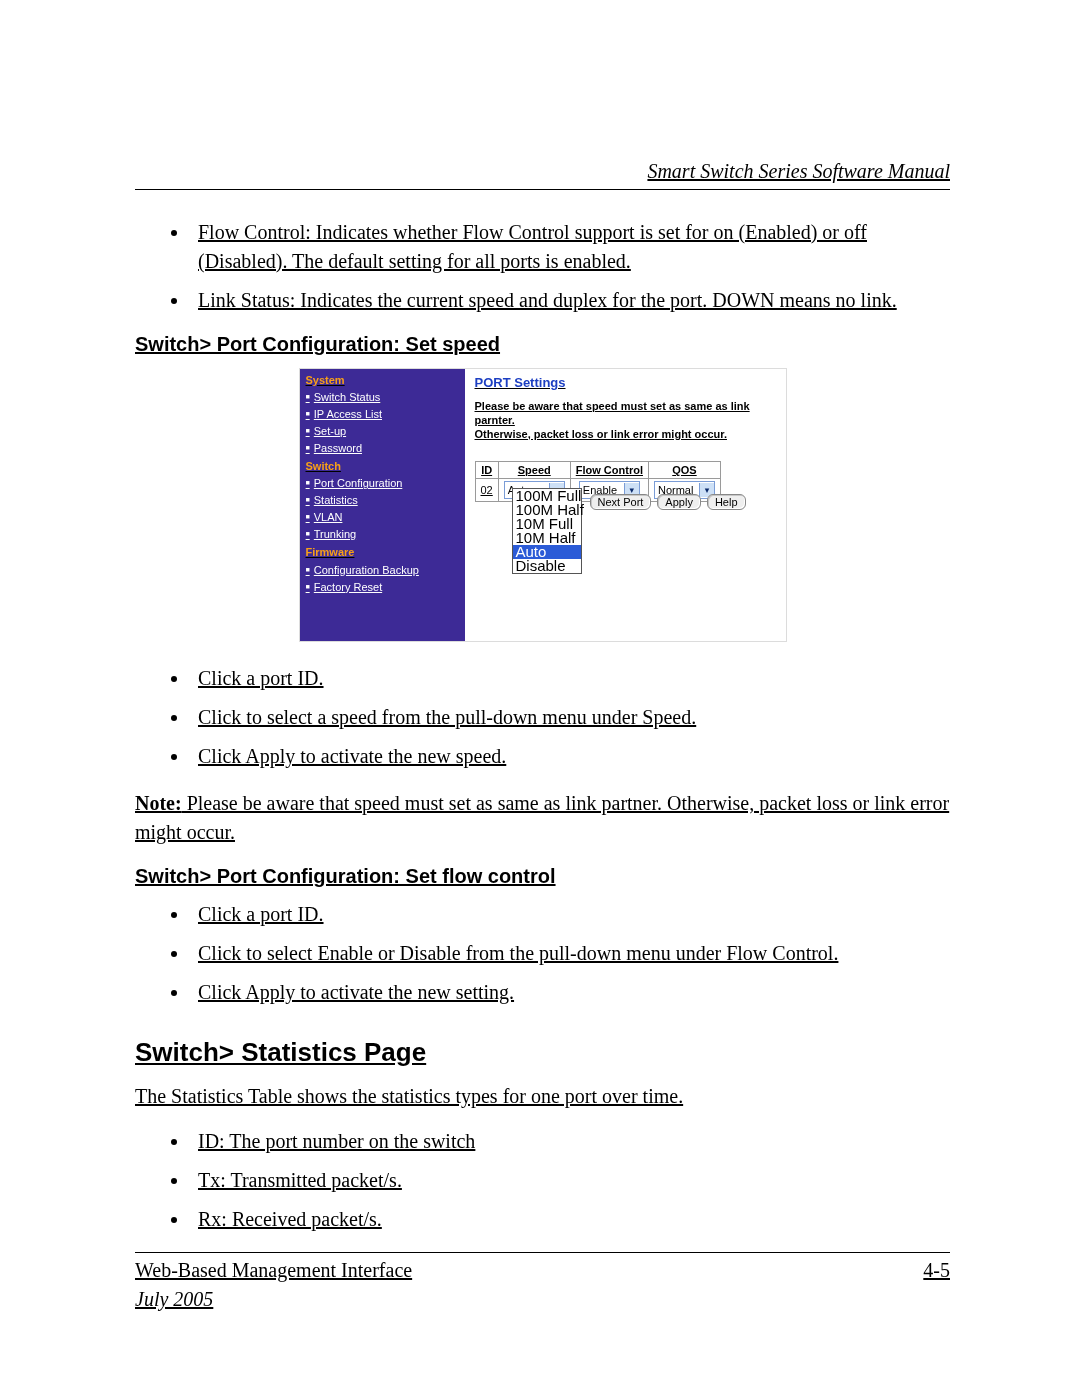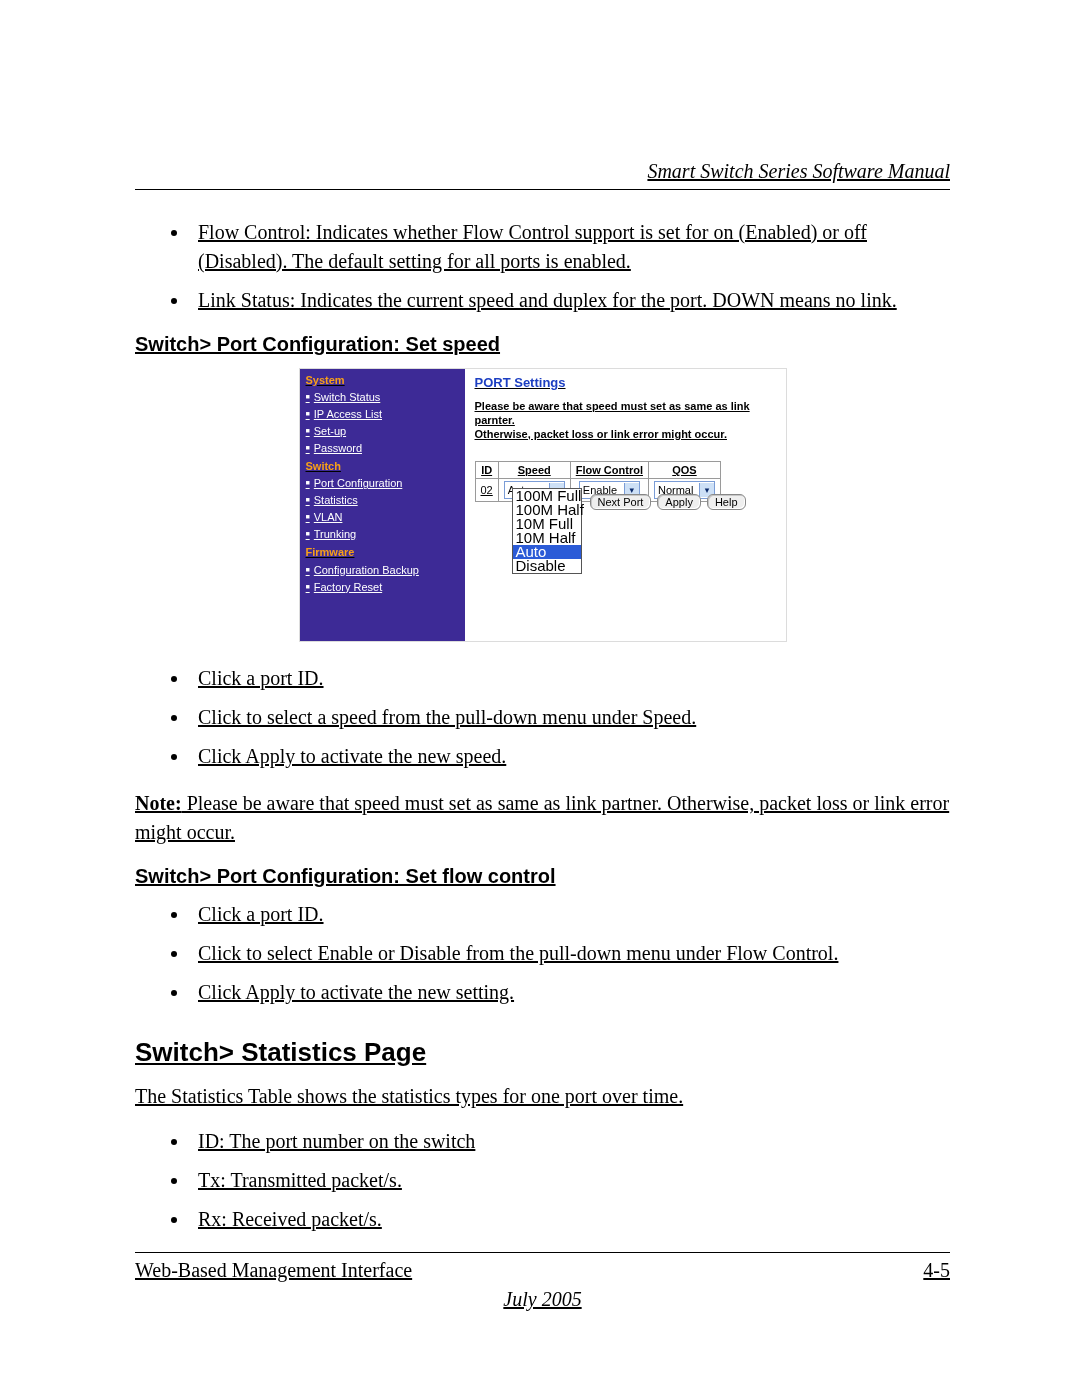--- a/index.html
+++ b/index.html
@@ -58,21 +58,21 @@
     font-weight: bold;
     font-size: 26px;
     margin: 30px 0 14px 0;
   }
   .footer-row {
     display: flex;
     justify-content: space-between;
     font-size: 20px;
   }
   .footer-date {
-    text-align: center;
+    text-align: left;
     font-style: italic;
     font-size: 20px;
     margin-top: 6px;
   }
 
   
   .shot-wrap {
     display: flex;
     justify-content: center;
     margin: 6px 0 22px 0;

